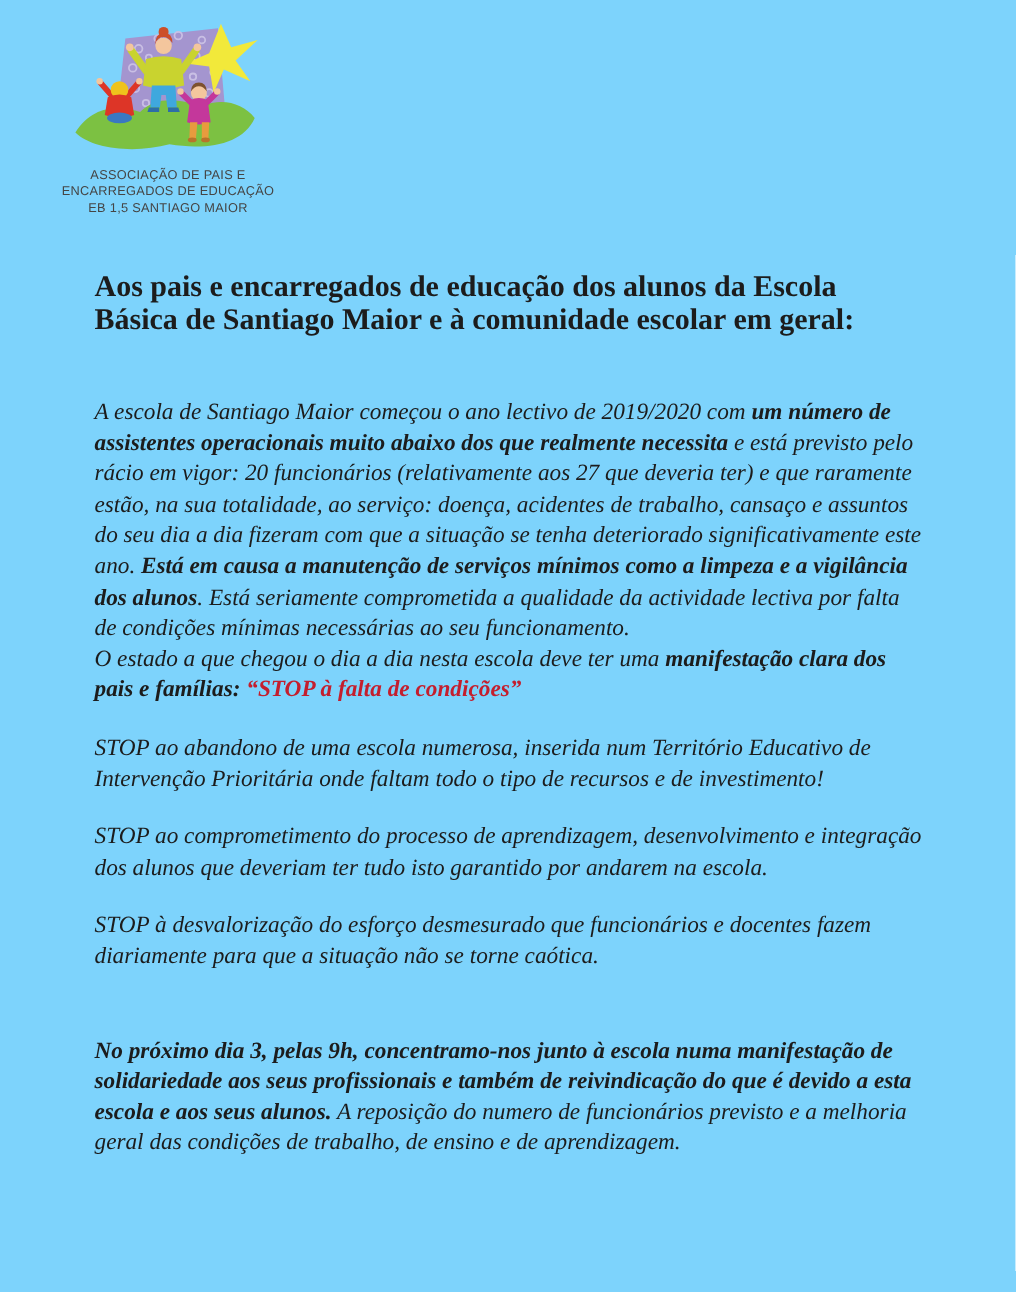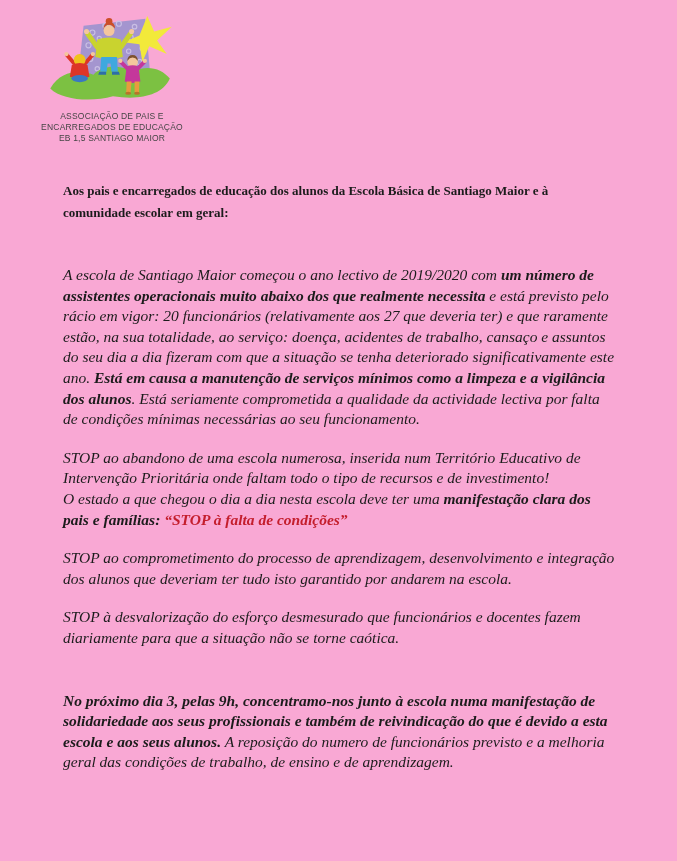--- a/index.html
+++ b/index.html
@@ -1,20 +1,20 @@
 <!DOCTYPE html>
 <html style="--accent-red: #c41e2d;"><head>
 <meta charset="utf-8">
 <style>
   html, body { margin: 0; padding: 0; background: #ffffff; }
   .page {
     position: relative;
     width: 677px;
     height: 861px;
-    background: #f9a8d4;
+    background: #7dd3fc;
     font-family: "Liberation Serif", serif;
     color: #1c1c1c;
     overflow: hidden;
     box-sizing: border-box;
   }
   .header { display: flex; align-items: flex-start; }
   .logo-block { margin-left: 20px; width: 184px; text-align: center; }
   .logo-art { display: block; width: 128px; height: 98px; margin: 10px auto 3px auto; }
   .logo-caption {
     font-family: "Liberation Sans", sans-serif;
@@ -26,21 +26,21 @@
   .doc-title {
     margin: 103px 0 0 83px;
     font-size: 16.5px;
     font-weight: 700;
     line-height: 20px;
     white-space: nowrap;
   }
   .content { margin: 0 54px 0 63px; width: 552px; }
   .salutation {
     margin: 36px 0 0 0;
-    font-size: 13px;
+    font-size: 20px;
     font-weight: 700;
     line-height: 22px;
   }
   .para {
     margin: 0;
     font-size: 15.5px;
     line-height: 20.6px;
     font-style: italic;
   }
   .para.first { margin-top: 41px; }
@@ -123,20 +123,20 @@
         <div>ENCARREGADOS DE EDUCAÇÃO</div>
         <div>EB 1,5 SANTIAGO MAIOR</div>
       </div>
     </div>
   </header>
 
   <div class="content">
     <h2 class="salutation">Aos pais e encarregados de educação dos alunos da Escola Básica de Santiago Maior e à comunidade escolar em geral:</h2>
 
     <p class="para first"><span class="run regular">A escola de Santiago Maior começou o ano lectivo de 2019/2020 com </span><span class="run bold">um número de assistentes operacionais muito abaixo dos que realmente necessita</span><span class="run regular"> e está previsto pelo rácio em vigor: 20 funcionários (relativamente aos 27 que deveria ter)  e que raramente estão, na sua totalidade, ao serviço: doença, acidentes de trabalho, cansaço e assuntos do seu dia a dia fizeram com que a situação se tenha deteriorado significativamente este ano. </span><span class="run bold">Está em causa a manutenção de serviços mínimos como a limpeza e a vigilância dos alunos</span><span class="run regular">. Está seriamente comprometida a qualidade da actividade lectiva por falta de condições mínimas necessárias ao seu funcionamento.</span></p>
+    <p class="para flush"><span class="run regular">O estado a que chegou o dia a dia nesta escola deve ter uma </span><span class="run bold">manifestação clara dos pais e famílias: </span><span class="run bold-red">“STOP à falta de condições”</span></p>
     <p class="para gap"><span class="run regular">STOP  ao abandono de uma escola numerosa, inserida num Território Educativo de Intervenção Prioritária onde faltam todo o tipo de recursos e de investimento!</span></p>
-    <p class="para flush"><span class="run regular">O estado a que chegou o dia a dia nesta escola deve ter uma </span><span class="run bold">manifestação clara dos pais e famílias: </span><span class="run bold-red">“STOP à falta de condições”</span></p>
     <p class="para gap"><span class="run regular">STOP ao comprometimento do processo de aprendizagem, desenvolvimento e integração dos alunos que deveriam ter tudo isto garantido por andarem na escola.</span></p>
     <p class="para gap"><span class="run regular">STOP à desvalorização do esforço desmesurado que funcionários e docentes fazem diariamente para que a situação não se torne caótica.</span></p>
     <p class="para biggap"><span class="run bold">No próximo dia 3, pelas 9h, concentramo-nos junto à escola numa manifestação de solidariedade aos seus profissionais e também de reivindicação do que é devido a esta escola e aos seus alunos.</span><span class="run regular"> A reposição do numero de funcionários previsto e a melhoria geral das condições de trabalho, de ensino e de aprendizagem.</span></p>
   </div>
 
 </div>
 
 </body></html>

